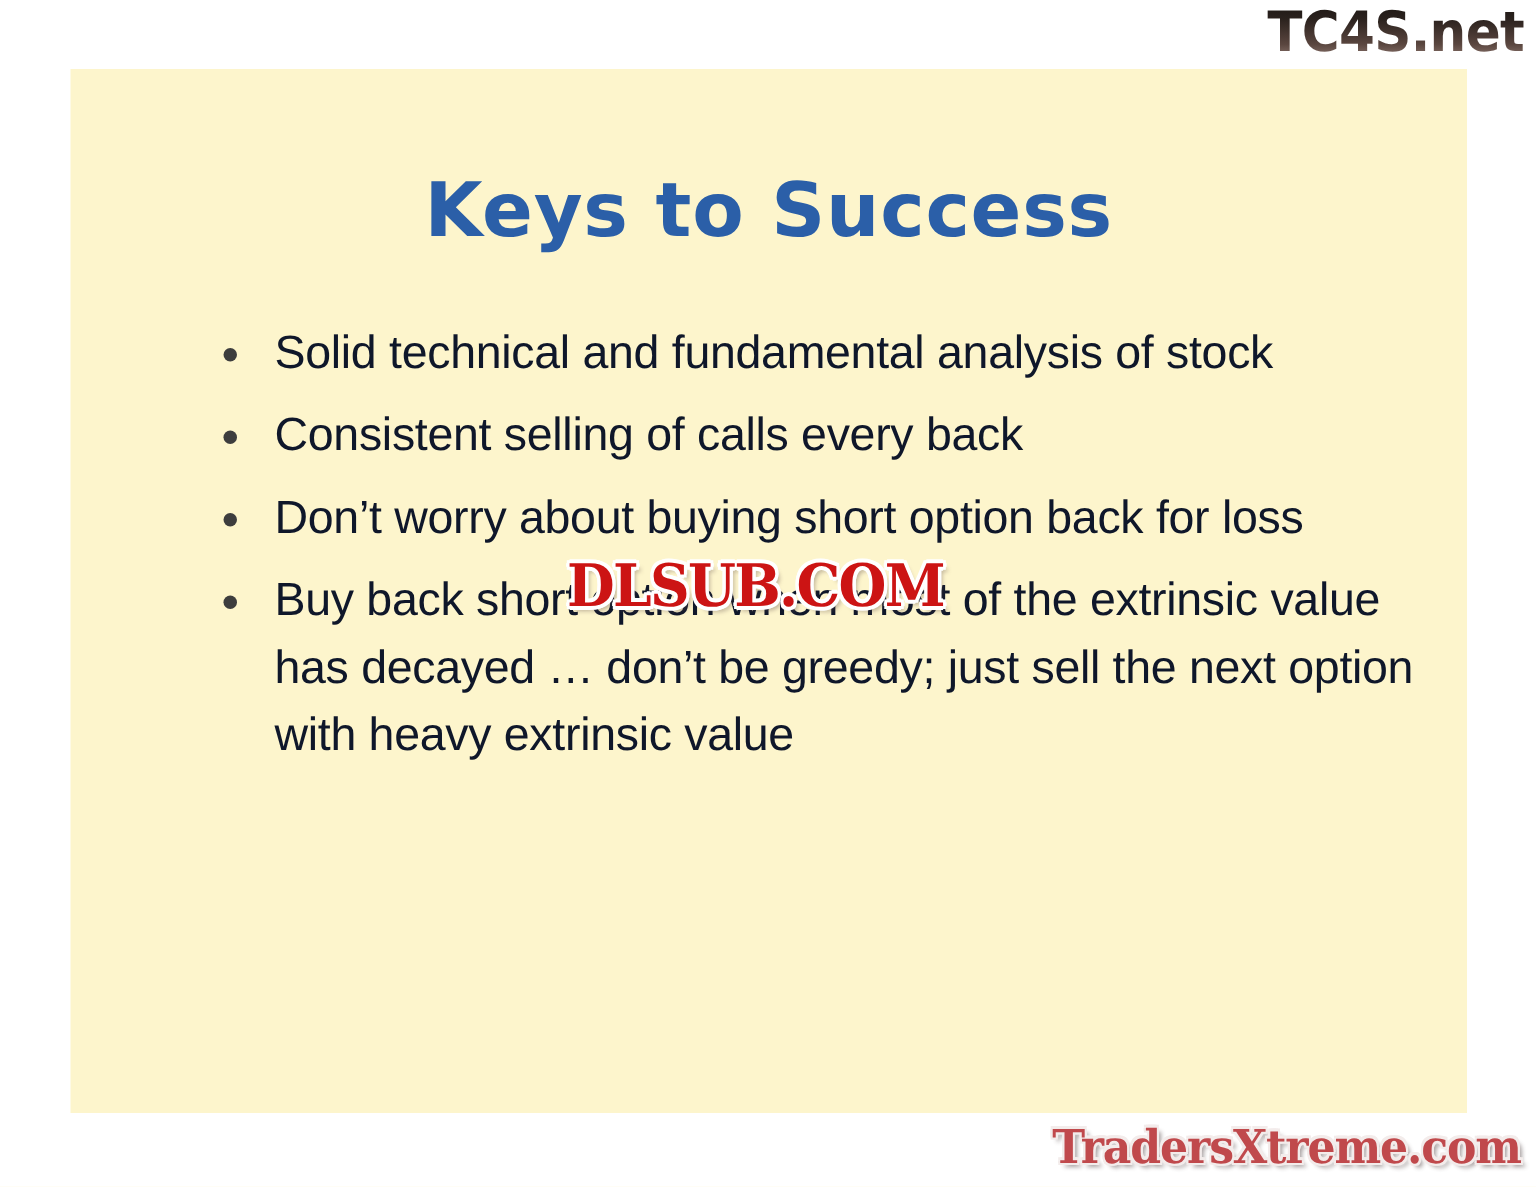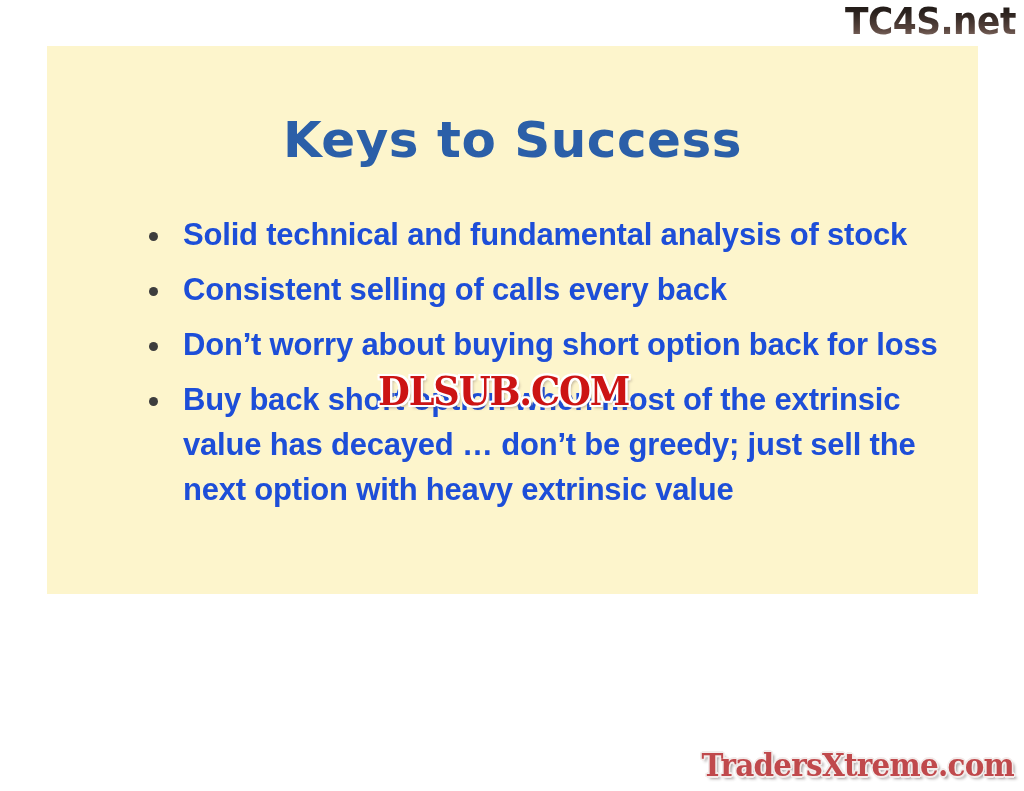--- a/index.html
+++ b/index.html
@@ -20,21 +20,21 @@
     position: absolute;
     inset: 0;
     background: #ffffff;
   }
 
   #slide {
     position: absolute;
     left: 47px;
     top: 46px;
     width: 931px;
-    height: 548px;
+    height: 696px;
     background: #fdf5cc;
   }
 
   
   #slide-title {
     position: absolute;
     left: 0;
     top: 68px;
     width: 100%;
     text-align: center;
@@ -55,23 +55,23 @@
     width: 855px;
     list-style: none;
     margin: 0;
     padding: 0;
   }
 
   .bullet-item {
     position: relative;
     padding-left: 87px;
     margin-bottom: 10px;
-    color: #1d4ed8;
+    color: #0f172a;
     font-family: "Liberation Sans", sans-serif;
-    font-weight: bold;
+    font-weight: normal;
     font-size: 31px;
     line-height: 45px;
     letter-spacing: -0.2px;
   }
 
   .bullet-dot {
     position: absolute;
     left: 53px;
     top: 20px;
     width: 9px;

